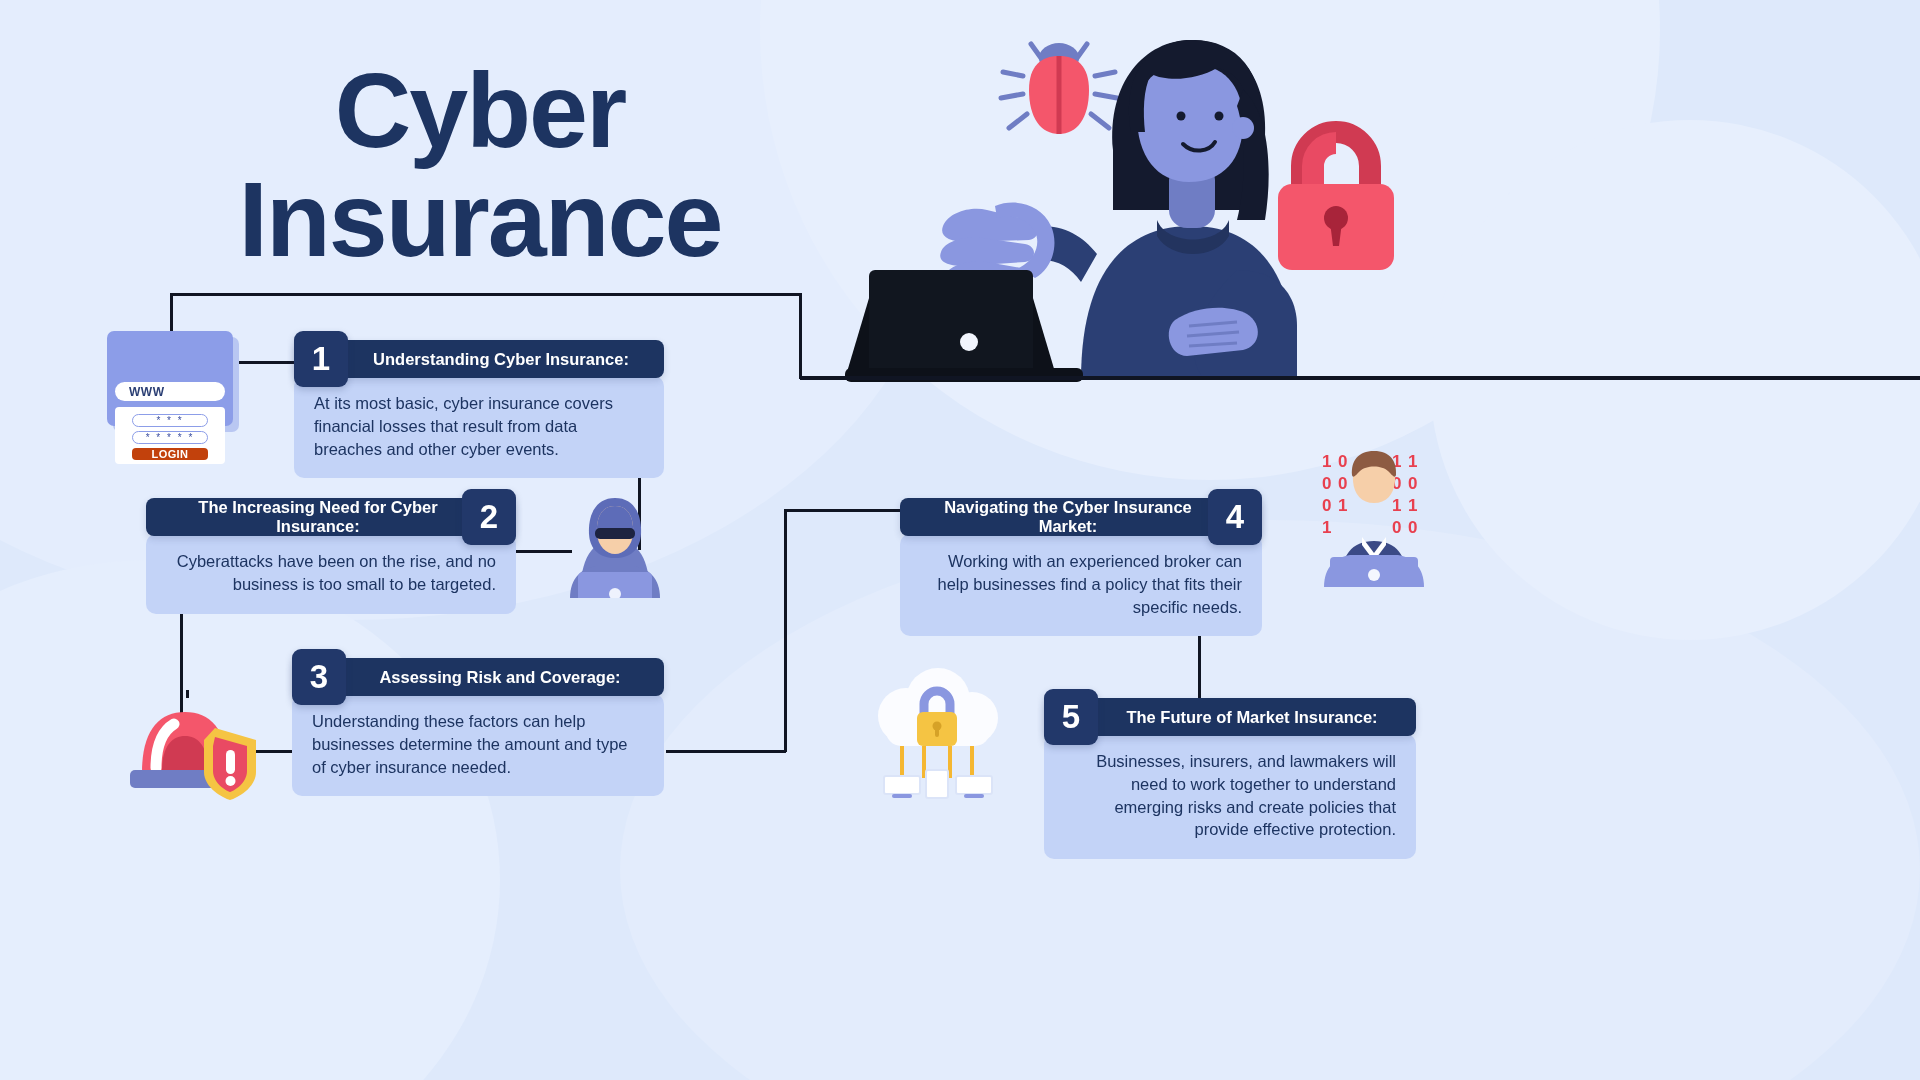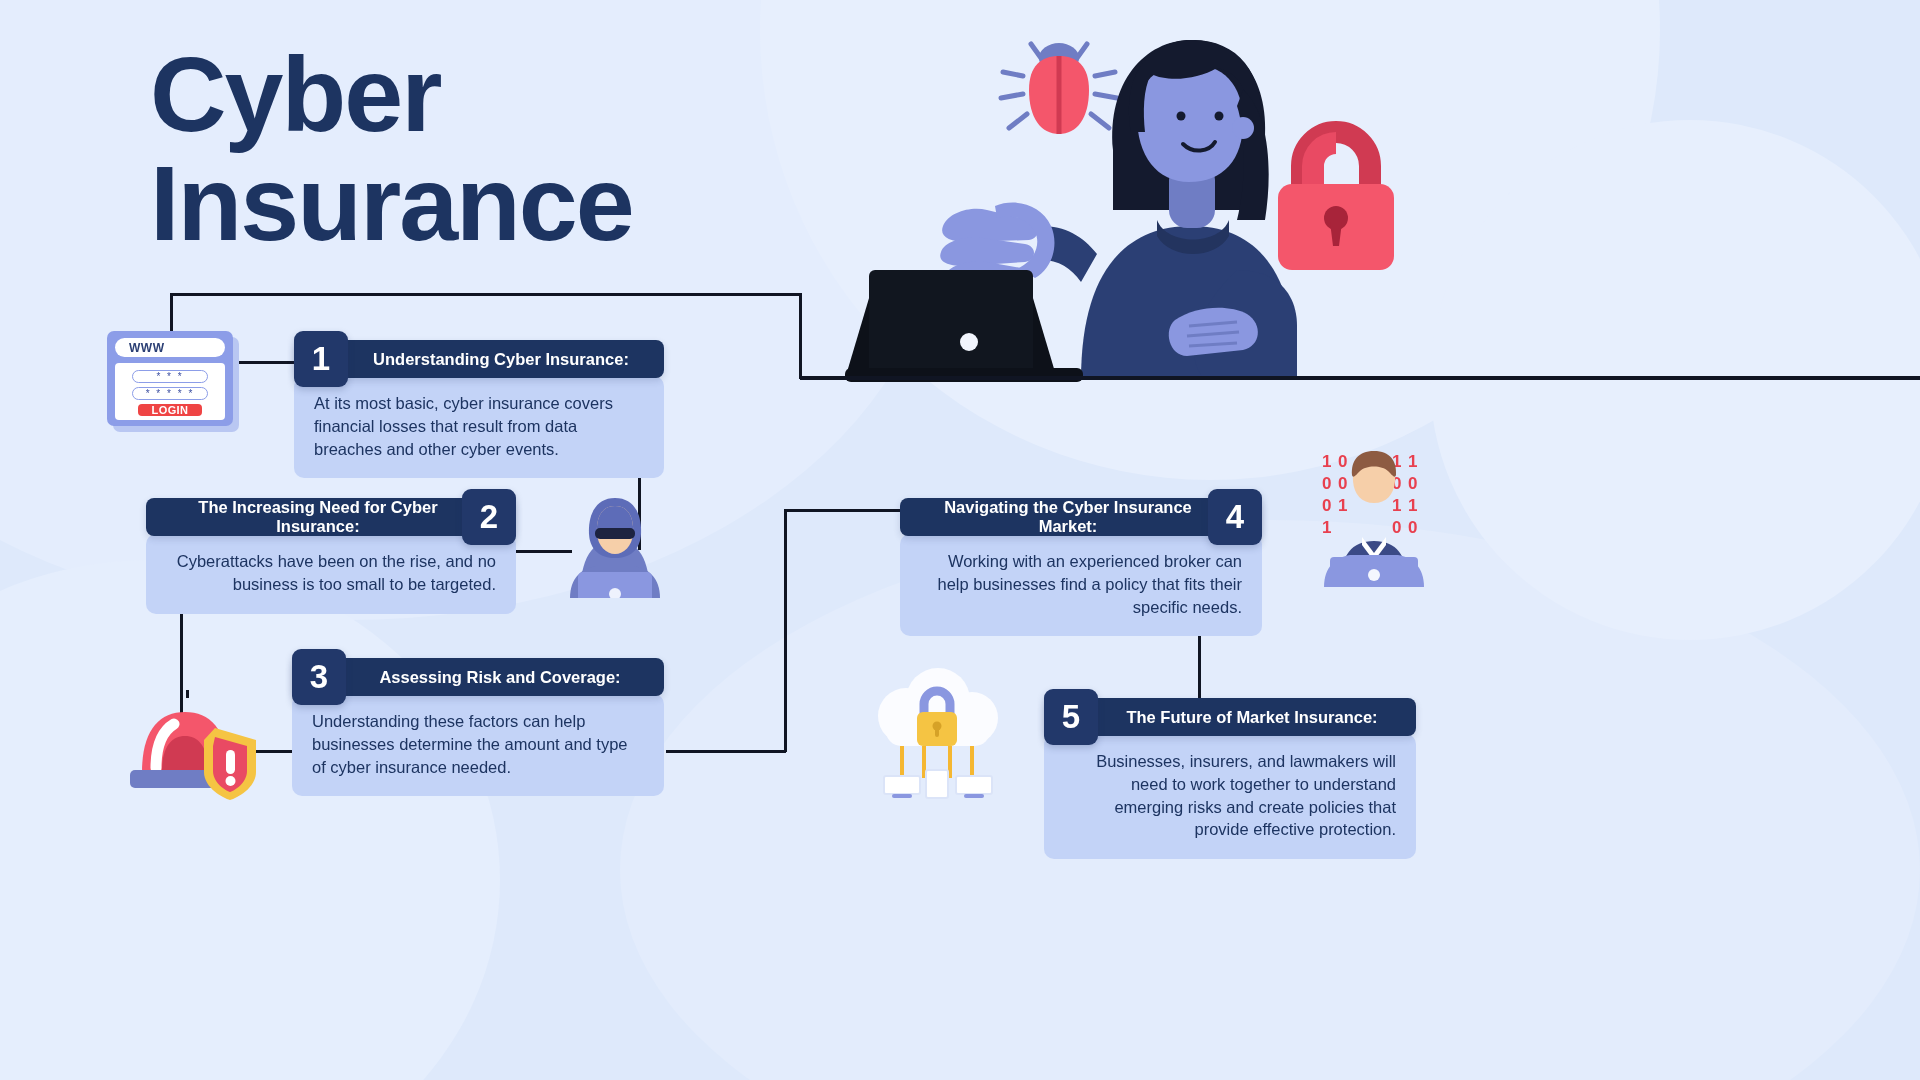--- a/index.html
+++ b/index.html
@@ -13,27 +13,27 @@
 
   .bg-blob { position: absolute; border-radius: 50%; pointer-events: none; }
   .blob-a { width: 1180px; height: 820px; left: -240px; top: -200px; background: #e4edfd; }
   .blob-b { width: 900px; height: 900px; left: 760px; top: -420px; background: #e7effd; }
   .blob-c { width: 1300px; height: 700px; left: 620px; top: 520px; background: #e3ecfc; }
   .blob-d { width: 700px; height: 640px; left: -200px; top: 560px; background: #e5eefd; }
   .blob-e { width: 520px; height: 520px; left: 1430px; top: 120px; background: #e7effd; }
 
   
   #title {
-    position: absolute; left: 150px; top: 40px; width: 660px;
+    position: absolute; left: 150px; top: 56px; width: 660px;
     color: #1d3461;
     font-weight: bold;
     font-size: 106px;
     line-height: 1.03;
     letter-spacing: -2px;
-    text-align: left;
+    text-align: center;
   }
   #title .l2 { display: block; }
 
   
   .line { position: absolute; background: #101523; }
   .lh { height: 3px; }
   .lv { width: 3px; }
 
   
   .card { position: absolute; }
@@ -79,24 +79,24 @@
     line-height: 1.38;
   }
   .card .body.center { text-align: left; }
   .card .body.left { text-align: right; }
   .card .body.right { text-align: right; }
 
   
   #icon-login { position: absolute; left: 107px; top: 331px; width: 132px; height: 101px; }
   #icon-login .shadow { position: absolute; left: 6px; top: 6px; width: 126px; height: 95px; background: #b9c7f2; border-radius: 7px; }
   #icon-login .win { position: absolute; left: 0; top: 0; width: 126px; height: 95px; background: #8c9de8; border-radius: 7px; padding: 7px 8px; }
-  #icon-login .www { height: 19px; background: #fff; border-radius: 10px; color: #2b3f74; font-size: 12px; font-weight: bold; display:flex; align-items:center; padding-left: 14px; letter-spacing: .5px; }
+  #icon-login .www { height: 19px; background: #fff; border-radius: 10px; color: #2b3f74; font-size: 12px; font-weight: bold; display:flex; align-items:center; padding-left: 14px; letter-spacing: .5px; margin-top: 44px; }
   #icon-login .panel { margin-top: 6px; background: #fff; border-radius: 4px; height: 57px; padding: 7px 10px; display:flex; flex-direction:column; align-items:center; gap:4px; }
   #icon-login .fld { width: 76px; height: 14px; border: 1.5px solid #8c9de8; border-radius: 8px; color:#3c4fa0; font-size: 10px; letter-spacing: 2px; display:flex; align-items:center; justify-content:center; }
-  #icon-login .btn { width: 64px; height: 17px; background: #ef4444; border-radius: 4px; color:#fff; font-size:11px; font-weight:bold; display:flex; align-items:center; justify-content:center; letter-spacing:.4px; }
+  #icon-login .btn { width: 76px; height: 17px; background: #c2410c; border-radius: 4px; color:#fff; font-size:11px; font-weight:bold; display:flex; align-items:center; justify-content:center; letter-spacing:.4px; }
 
   
   #icon-hacker { position: absolute; left: 562px; top: 494px; width: 106px; height: 104px; }
   
   #icon-alarm { position: absolute; left: 118px; top: 690px; width: 142px; height: 110px; }
   
   #icon-cloud { position: absolute; left: 862px; top: 666px; width: 150px; height: 135px; }
   
   #icon-binary { position: absolute; left: 1320px; top: 445px; width: 108px; height: 142px; }
 

